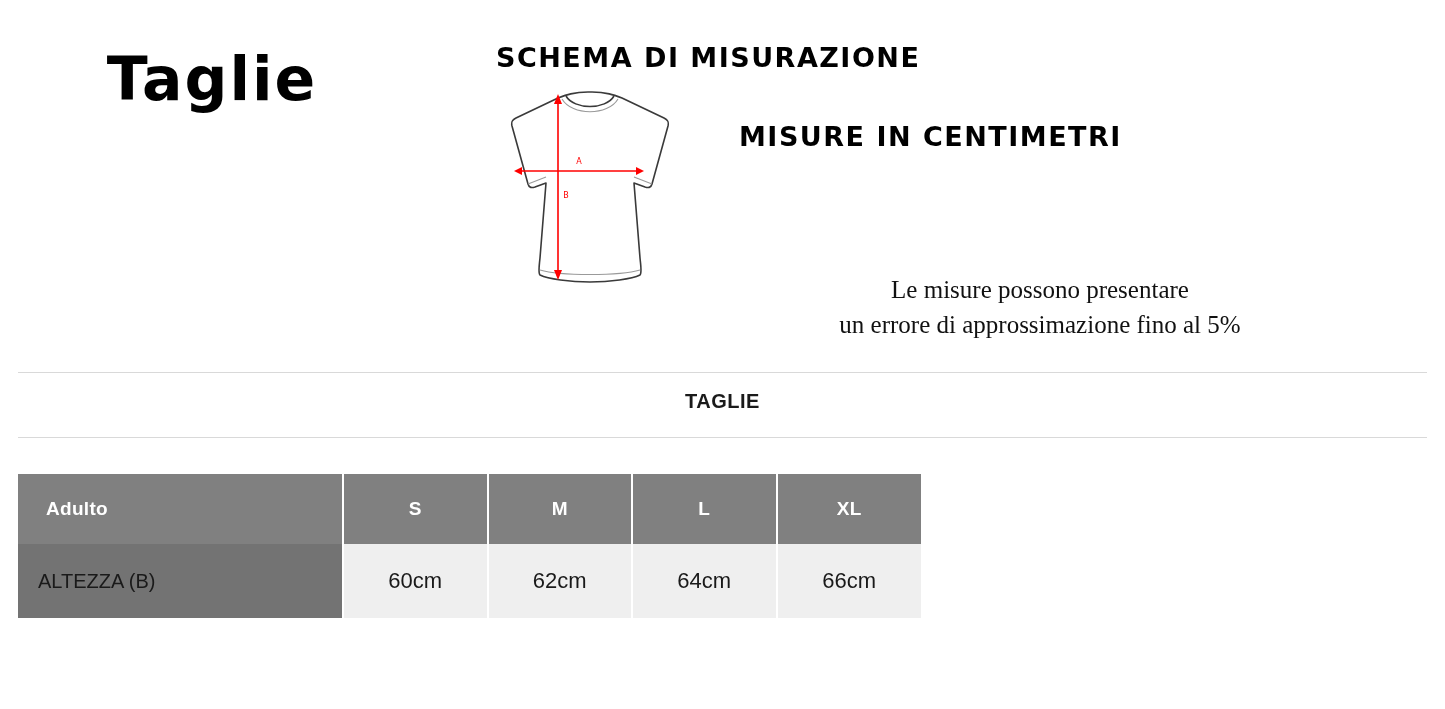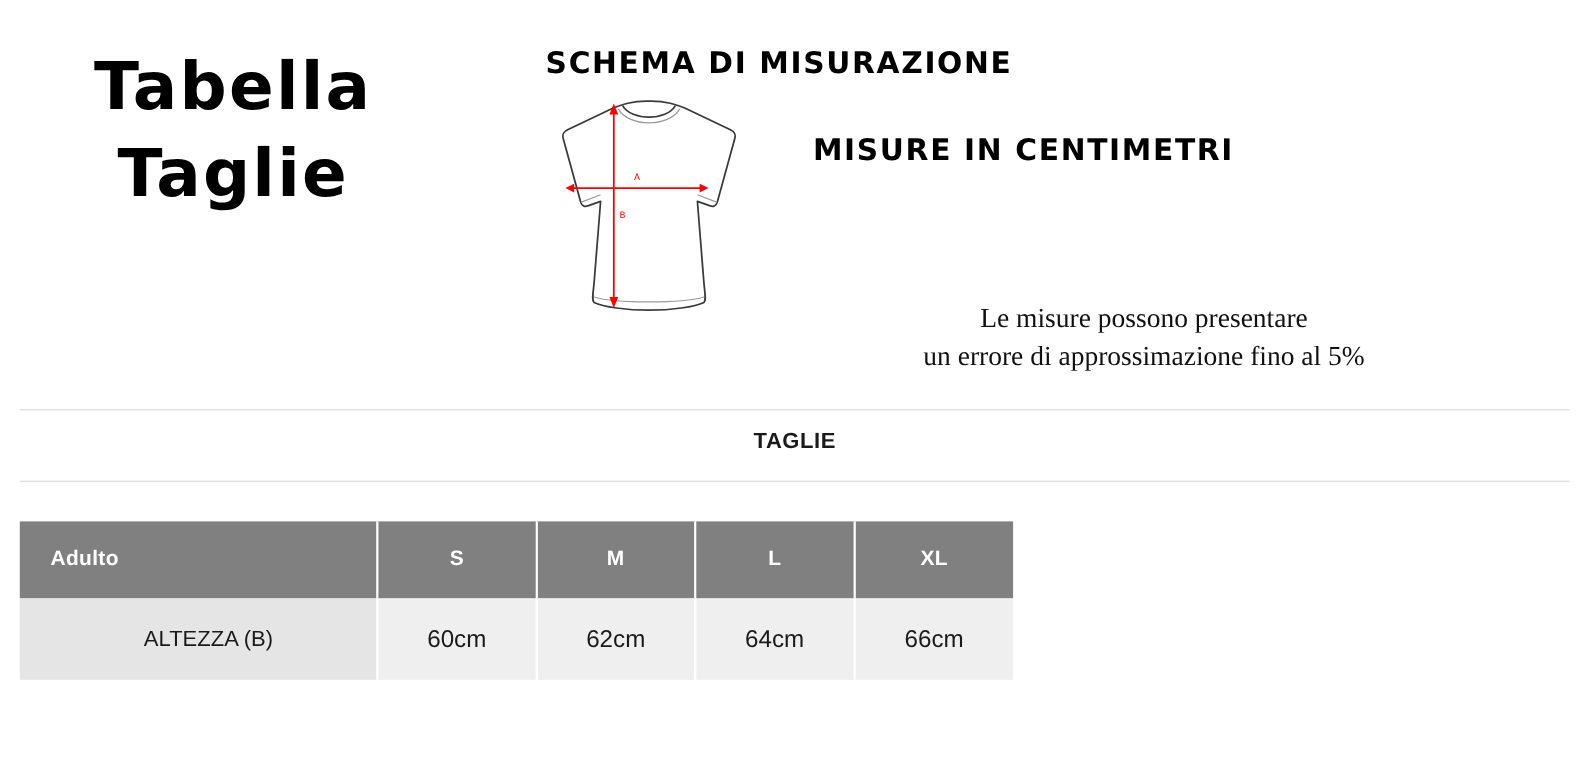--- a/index.html
+++ b/index.html
@@ -144,29 +144,28 @@
   }
   table.size-table td.first {
     text-align: left;
     padding-left: 20px;
     font-size: 20px;
   }
   table.size-table td:last-child { border-right: none; }
 
   table.size-table tr.row-odd td { background: #ffffff; }
   table.size-table tr.row-even td { background: #efefef; }
-  table.size-table tr.row-even td.first { background: #e5e5e5; text-align: center; }
+  table.size-table tr.row-even td.first { background: #737373; }
 </style>
 </head>
 <body>
 
 <div class="top">
 
   <div class="main-title">
-    <span class="ln">TABELLA</span>
     <span class="ln">TAGLIE</span>
   </div>
 
   <div class="schema-title">SCHEMA DI MISURAZIONE</div>
   <div class="misure-title">MISURE IN CENTIMETRI</div>
 
   <div class="note">
     <div>Le misure possono presentare</div>
     <div>un errore di approssimazione fino al 5%</div>
   </div>

